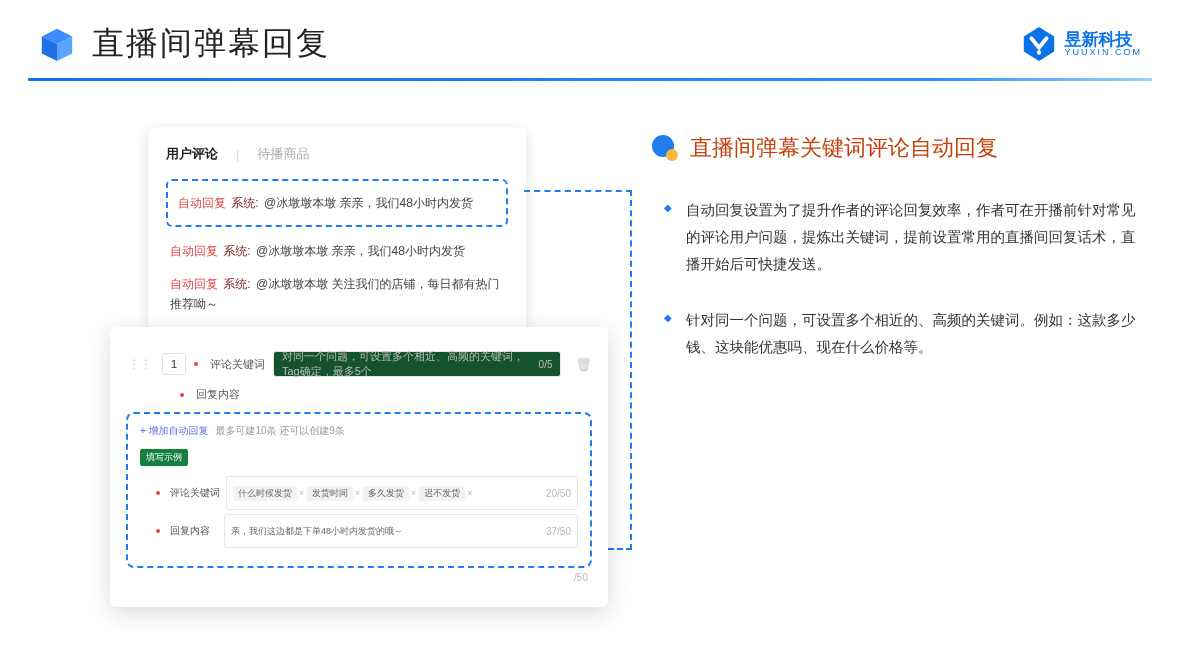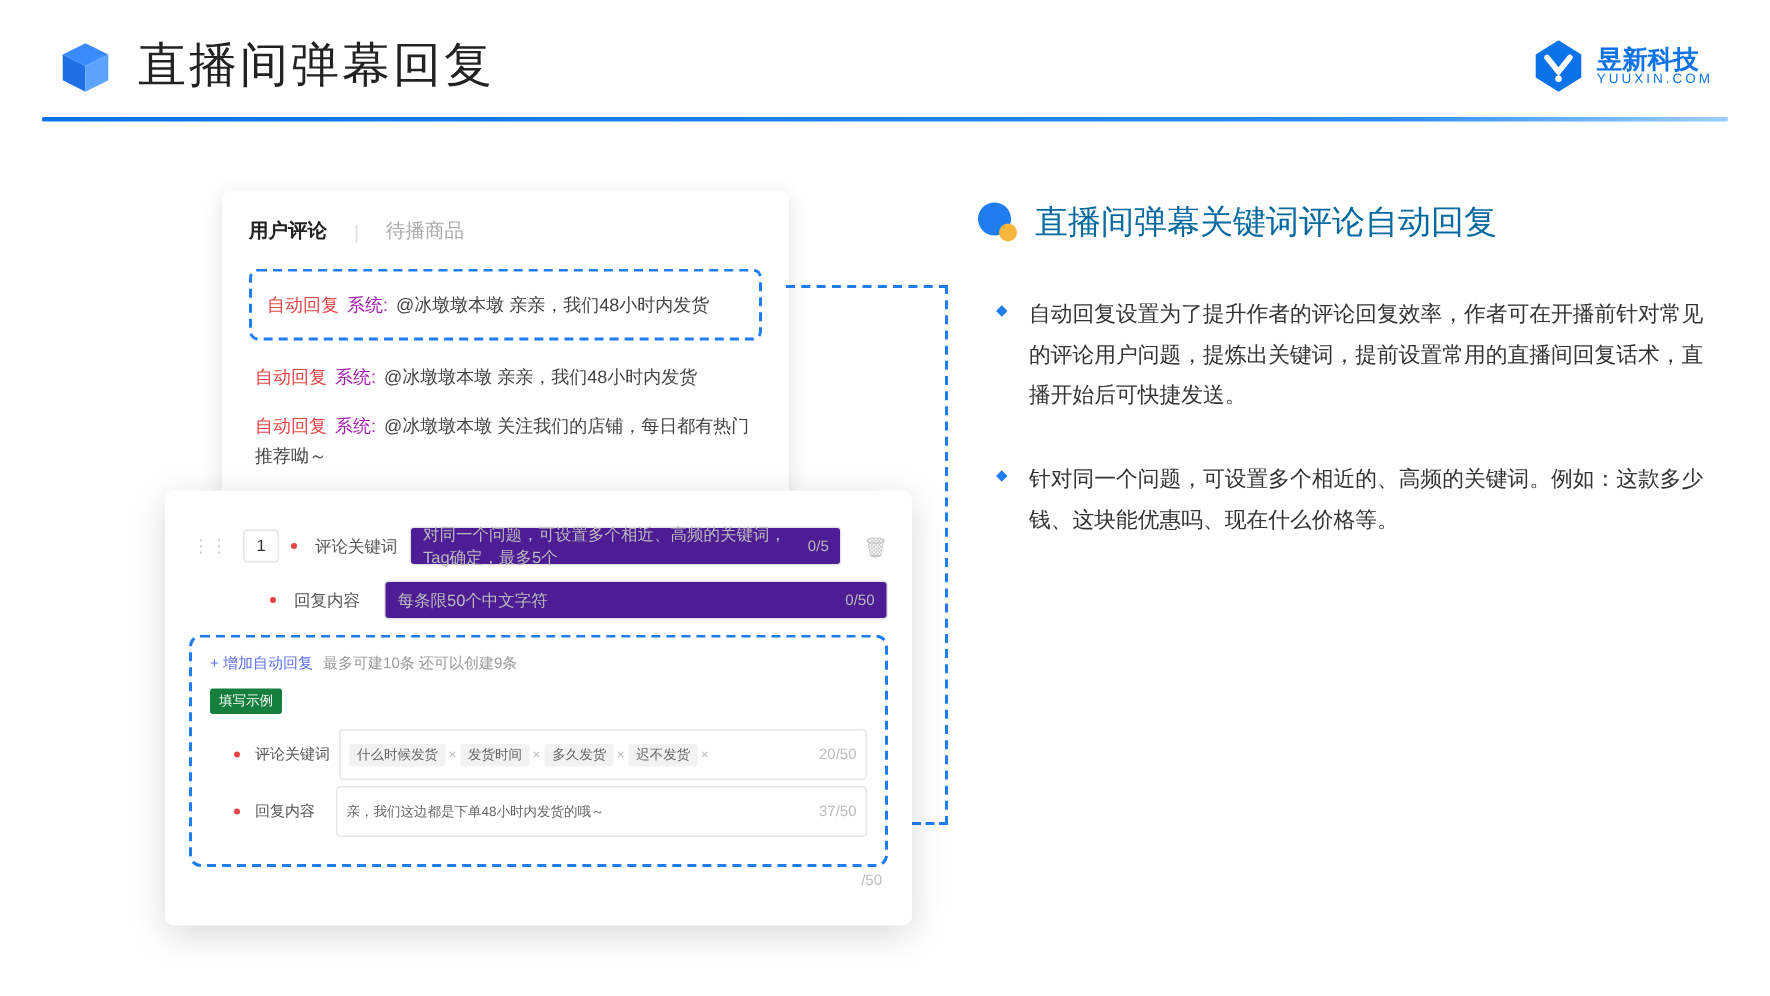--- a/index.html
+++ b/index.html
@@ -32,21 +32,21 @@
     width: 378px; background: #fff;
     border-radius: 6px; box-shadow: 0 4px 14px rgba(0,0,0,.12);
     padding: 18px 18px 22px 18px;
   }
   .tabs { display: flex; gap: 18px; align-items:center; font-size: 13px; margin-bottom: 16px; }
   .tab-active { font-weight: 600; color:#222; }
   .tab-div { color:#ddd; }
   .tab-inactive { color:#aaa; }
   .reply-row { font-size: 12px; color:#444; line-height: 1.7; padding: 6px 4px; }
   .reply-tag { color:#e64545; font-weight:500; margin-right:2px;}
-  .reply-sys { color:#a21caf; margin-right:2px;}
+  .reply-sys { color:#7f1d1d; margin-right:2px;}
   .highlight-box {
     border: 2.5px dashed #1f7df0; border-radius: 6px;
     padding: 6px 6px; margin-bottom: 8px;
   }
 
   .card-settings {
     position: absolute; top: 200px; left: 0px;
     width: 498px; background: #fff;
     border-radius: 6px; box-shadow: 0 6px 24px rgba(0,0,0,.15);
     padding: 14px 16px 24px 16px;
@@ -55,21 +55,21 @@
   .settings-title { font-size: 13px; color:#333; font-weight: 500;}
   .close-x { color:#999; font-size: 16px; cursor:pointer; }
   .form-row { display:flex; align-items:center; gap:8px; margin: 10px 0; font-size:11px; color:#555;}
   .dragger { color:#ccc; font-size:12px; padding:0 2px;}
   .num-box { width:24px; height:22px; border:1px solid #e4e4e4; border-radius:3px; display:flex; align-items:center; justify-content:center; font-size:11px; color:#333; background:#fff;}
   .red-dot { width:4px; height:4px; background:#e64545; border-radius:50%; display:inline-block; margin-right:4px;}
   .field-label { color:#555; font-size:11px; min-width:52px;}
   .field-input {
     flex:1; height:24px; border:1px solid #e6e6e6; border-radius:3px;
     display:flex; align-items:center; padding:12px 8px; font-size:11px;
-    color:#bbb; background:#4c1d95; justify-content:space-between;
+    color:#bbb; background:#14532d; justify-content:space-between;
   }
   .counter { color:#bbb; font-size:10px; }
   .trash { color:#c5c5c5; font-size:13px; margin-left:6px;}
   .section-bottom {
     border: 2.5px dashed #1f7df0; border-radius:8px;
     padding: 10px 12px 14px 12px; margin-top: 10px;
   }
   .add-line { font-size:10px; color:#999; margin-bottom:8px; }
   .add-link { color:#5a6ef0; }
   .example-badge { display:inline-block; background:#15803d; color:#fff; font-size:9px; padding:2px 6px; border-radius:2px; margin-bottom:6px;}
@@ -89,21 +89,21 @@
   }
   .connector-h2 {
     position:absolute; top: 421px; left: 498px; width: 24px;
     border-top: 2.5px dashed #1f7df0;
   }
 
   
   .right-col { flex:1; padding-top: 6px; }
   .section-head { display:flex; align-items:center; gap:10px; margin-bottom: 34px;}
   .bullet-icon { width: 30px; height: 30px; position:relative; }
-  .section-title { font-size: 22px; color:#0369a1; font-weight: 500;}
+  .section-title { font-size: 22px; color:#c2410c; font-weight: 500;}
   .bullet-list { list-style:none; padding-left: 36px; }
   .bullet-list li { position:relative; font-size:14.5px; color:#333; line-height:1.85; margin-bottom: 30px; }
   .bullet-list li::before {
     content:"◆"; color:#1f7df0; position:absolute; left:-22px; top:2px; font-size:10px;
   }
 </style>
 </head>
 <body>
 
 <div class="header">
@@ -176,24 +176,20 @@
         <div class="field-input">
           <span>对同一个问题，可设置多个相近、高频的关键词，Tag确定，最多5个</span>
           <span class="counter">0/5</span>
         </div>
         <span class="trash">🗑</span>
       </div>
 
       <div class="form-row" style="padding-left:54px;">
         <span class="red-dot"></span>
         <span class="field-label">回复内容</span>
-        <div class="field-input">
-          <span>每条限50个中文字符</span>
-          <span class="counter">0/50</span>
-        </div>
       </div>
 
       <div class="section-bottom">
         <div class="add-line">
           <span class="add-link">+ 增加自动回复</span>
           <span style="margin-left:4px;">最多可建10条 还可以创建9条</span>
         </div>
         <span class="example-badge">填写示例</span>
 
         <div class="mini-row">

